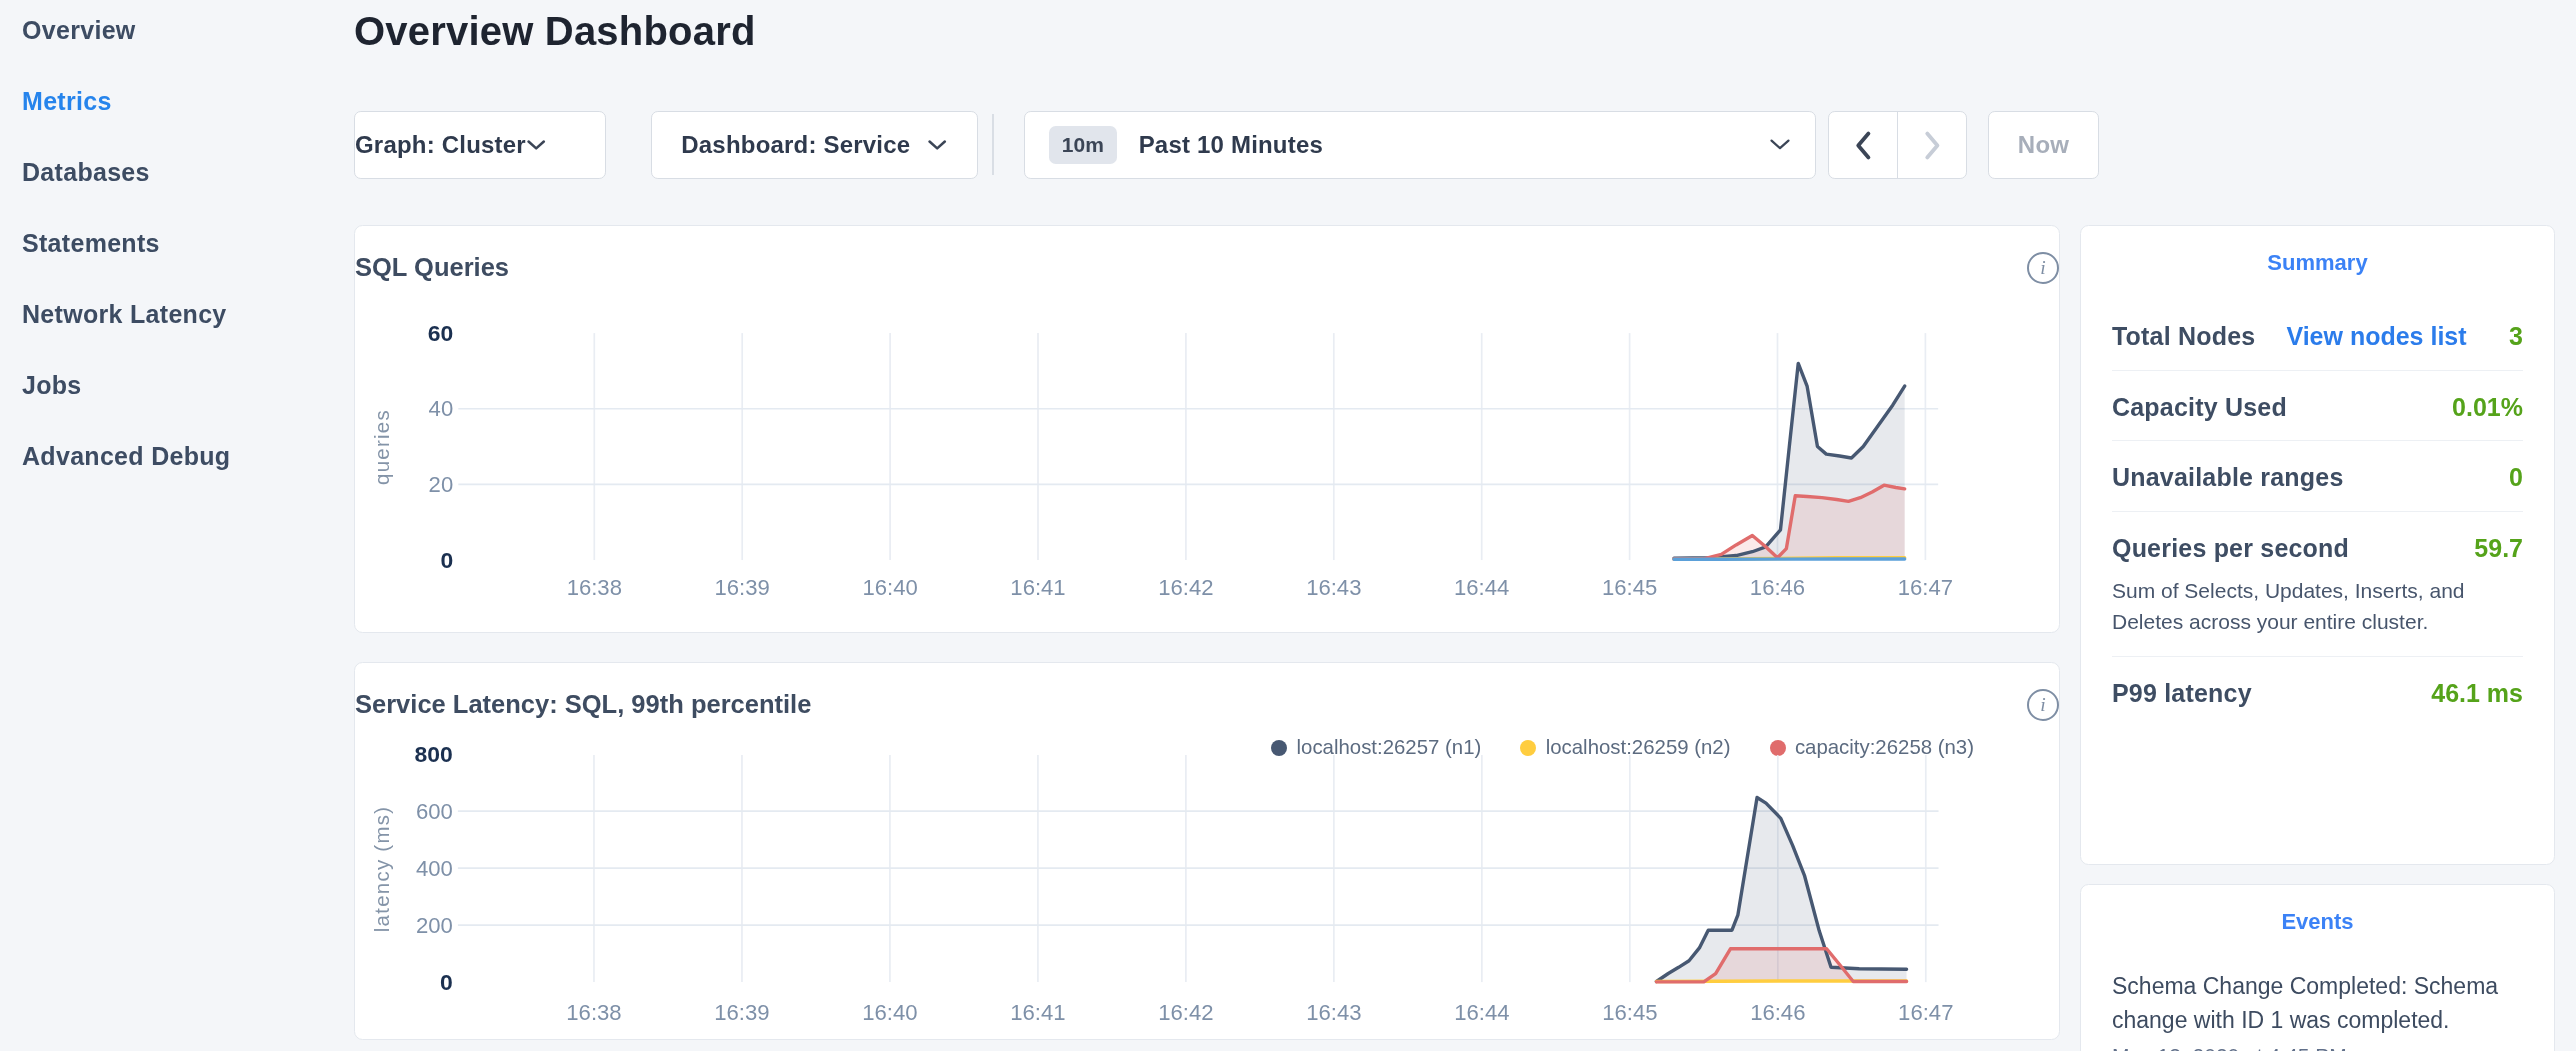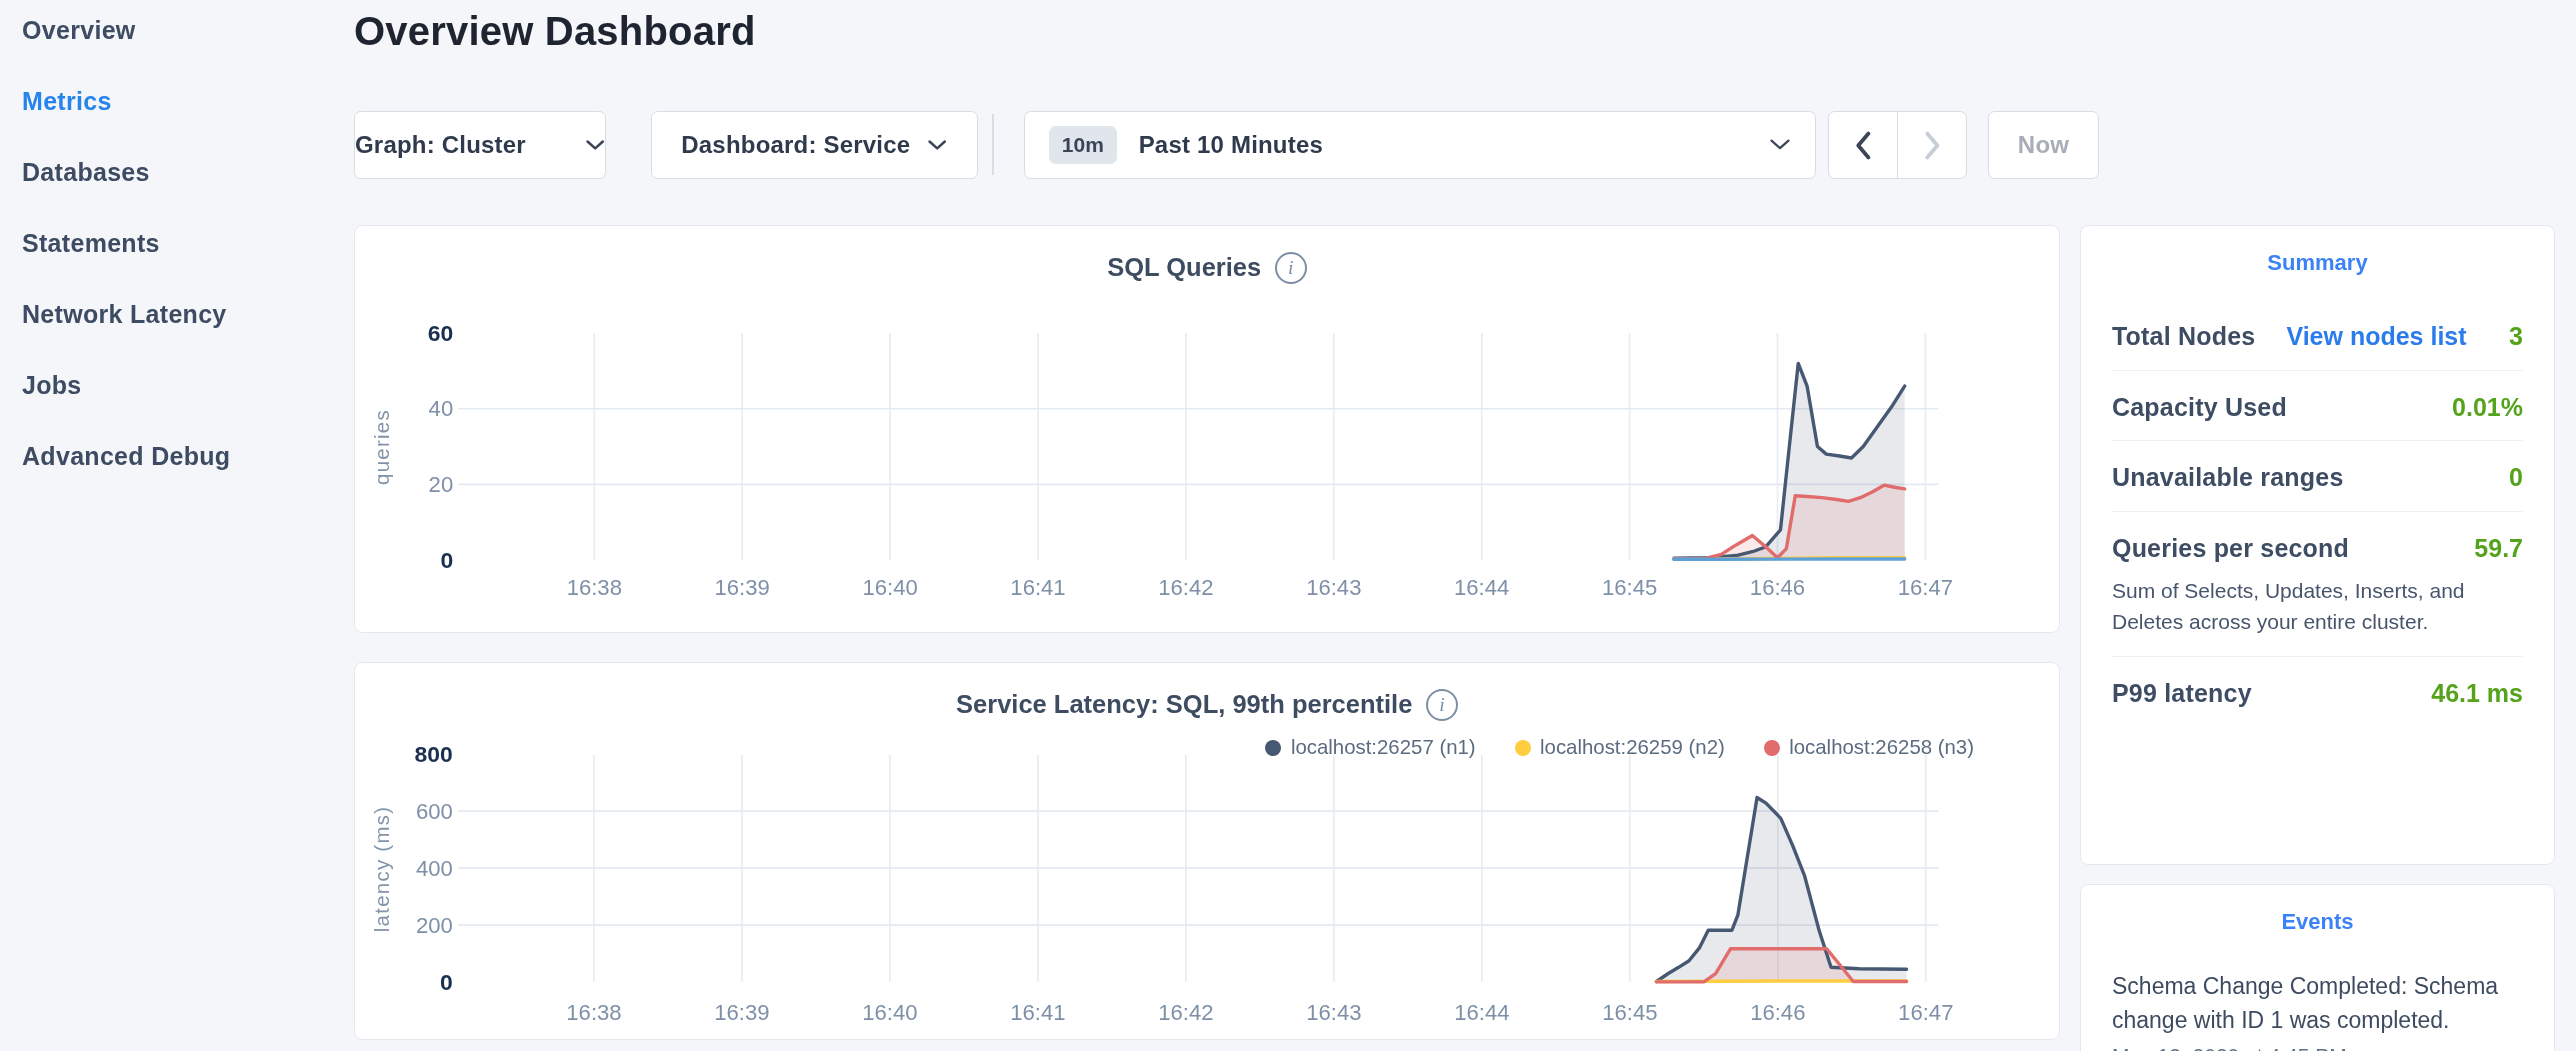--- a/index.html
+++ b/index.html
@@ -12,36 +12,36 @@
   
   .sidebar{position:absolute;left:22px;top:17px;width:306px}
   .side-item{font-size:25px;color:#3d4c63;font-weight:700;height:27px;line-height:27px;margin-bottom:44px;cursor:pointer;letter-spacing:0.3px}
   .side-item.active{color:#2684ec;font-weight:700}
   
   .page-title{position:absolute;left:354px;top:8.5px;font-size:40px;font-weight:600;color:#1e2430;margin:0;letter-spacing:0.2px}
   
   .ctrl{position:absolute;top:111px;height:68px;background:#fff;border:1.7px solid #d8dde4;border-radius:6.8px;
         display:flex;align-items:center;box-sizing:border-box;cursor:pointer}
   .ctrl .lbl{font-weight:700;font-size:24px;color:#2f3a4d;letter-spacing:0.2px}
-  #dd-graph{left:354px;width:252px;justify-content:space-between;gap:0}
+  #dd-graph{left:354px;width:252px;justify-content:flex-start;gap:0}
   #dd-dashboard{left:651px;width:327px;justify-content:center;gap:17px}
   .vdiv{position:absolute;left:992px;top:114px;width:1.7px;height:61px;background:#d9dee5}
   #time-window{left:1024px;width:792px;padding:0 24px;gap:22px}
   .badge{background:#e1e5ec;border-radius:6.8px;padding:6.8px 12.8px;font-size:21px;font-weight:700;color:#3b4556}
   .chev-right{margin-left:auto}
   .pager{position:absolute;left:1828px;top:111px;width:139px;height:68px;background:#fff;border:1.7px solid #d8dde4;border-radius:6.8px;box-sizing:border-box;display:flex}
   .pager .pbtn{flex:1;display:flex;align-items:center;justify-content:center;cursor:pointer}
   .pager .pbtn:first-child{border-right:1.7px solid #d8dde4}
   #now-btn{left:1988px;width:111px;justify-content:center}
   #now-btn .lbl{color:#a7aeba}
   
   .card{position:absolute;background:#fff;border:1.7px solid #e4e8ee;border-radius:8.5px;box-sizing:border-box}
   #card1{left:354px;top:225px;width:1706px;height:408px}
   #card2{left:354px;top:662px;width:1706px;height:378px}
-  .chart-title-row{position:absolute;top:25.5px;left:0;width:100%;display:flex;justify-content:center;align-items:center;gap:13.6px}
+  .chart-title-row{position:absolute;top:25.5px;left:0;width:100%;display:flex;justify-content:space-between;align-items:center;gap:13.6px}
   .chart-title{font-size:25.5px;font-weight:700;color:#3e4c61}
   .info-icon{width:32px;height:32px;border:2.6px solid #7e8ea4;border-radius:50%;box-sizing:border-box;
              display:flex;align-items:center;justify-content:center;color:#7e8ea4;font-size:19.6px;
              font-family:"Liberation Serif",serif;font-style:italic;cursor:pointer}
   .legend{position:absolute;top:73px;right:85px;display:flex;gap:39px;align-items:center}
   .legend .li{display:flex;align-items:center;gap:9.4px;font-size:20.4px;color:#5c6b80;cursor:pointer}
   .legend .dot{width:16px;height:16px;border-radius:50%}
   .chart-svg{position:absolute;left:0;top:0}
   .chart-svg text{font-family:"Liberation Sans",sans-serif}
   .chart-svg .xtick{fill:#7e90a8;font-size:26px}
@@ -183,21 +183,21 @@
       <span class="li">
         <span class="dot" style="background: rgb(71, 88, 114);"></span>
         <span>localhost:26257 (n1)</span>
       </span>
       <span class="li">
         <span class="dot" style="background: rgb(255, 205, 63);"></span>
         <span>localhost:26259 (n2)</span>
       </span>
       <span class="li">
         <span class="dot" style="background: rgb(224, 108, 108);"></span>
-        <span>localhost:26258 (n3)</span>
+        <span>capacity:26258 (n3)</span>
       </span>
     </div>
   <svg class="chart-svg" id="c2" width="1706" height="378" viewBox="0 0 2006 444">
       <line x1="281" y1="108" x2="281" y2="375" stroke="#e9edf3" stroke-width="2"></line>
       <text x="281" y="420" text-anchor="middle" class="xtick">16:38</text>
       <line x1="455" y1="108" x2="455" y2="375" stroke="#e9edf3" stroke-width="2"></line>
       <text x="455" y="420" text-anchor="middle" class="xtick">16:39</text>
       <line x1="629" y1="108" x2="629" y2="375" stroke="#e9edf3" stroke-width="2"></line>
       <text x="629" y="420" text-anchor="middle" class="xtick">16:40</text>
       <line x1="803" y1="108" x2="803" y2="375" stroke="#e9edf3" stroke-width="2"></line>

